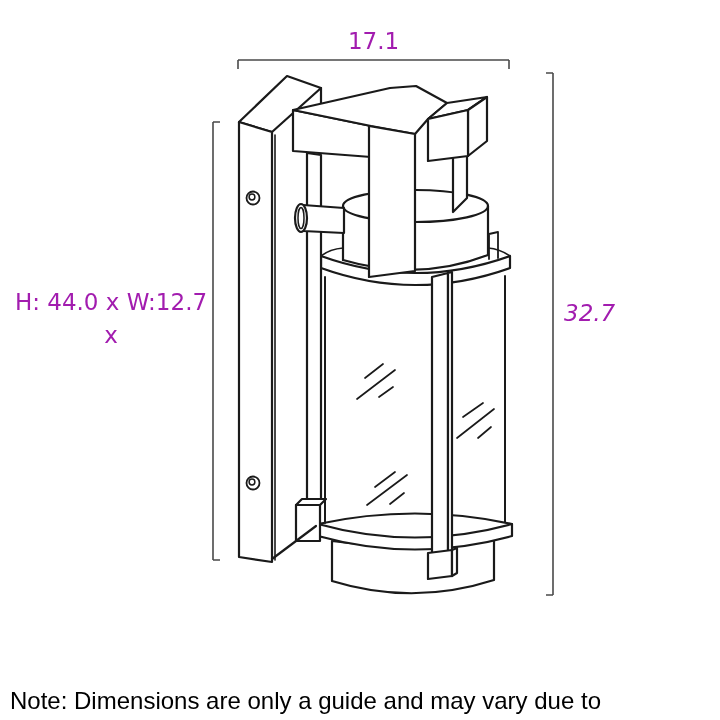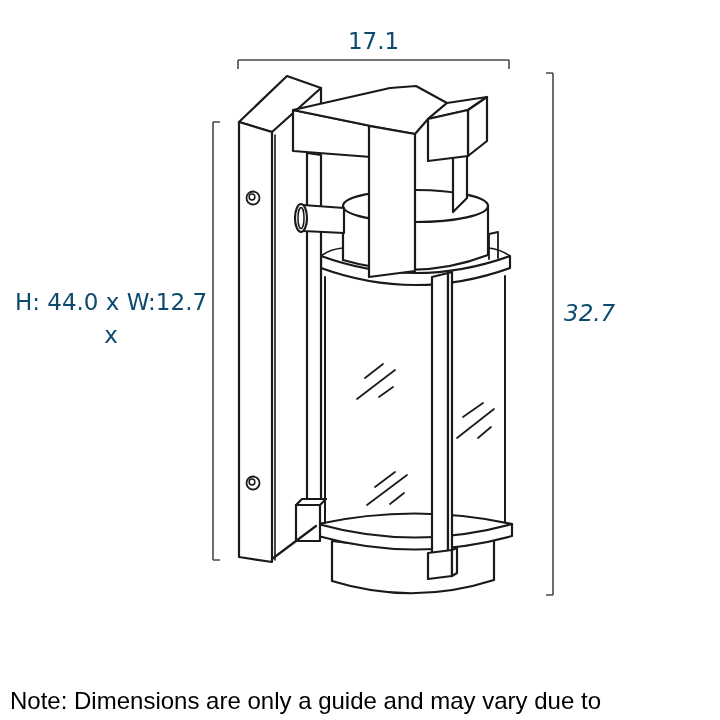--- a/index.html
+++ b/index.html
@@ -1,21 +1,21 @@
 <!DOCTYPE html>
 <html><head>
 <meta charset="utf-8">
 <style>
   html,body{margin:0;padding:0;background:#ffffff;}
   .stage{
     position:relative;width:720px;height:720px;background:#ffffff;overflow:hidden;
     font-family:"DejaVu Sans",sans-serif;color:#1c1c1c;
   }
   .stage svg{position:absolute;left:0;top:0;}
-  .dim-label{position:absolute;font-size:23px;line-height:1;color:#0c4a6e;white-space:nowrap;}
+  .dim-label{position:absolute;font-size:23px;line-height:1;color:#a21caf;white-space:nowrap;}
   .dim-top{left:238px;top:30px;width:271px;text-align:center;}
   .dim-right{left:564px;top:302px;font-style:italic;}
   .size-block-line{position:absolute;left:8px;width:206px;text-align:center;}
   .size-l1{top:291px;}
   .size-l2{top:324px;}
   .size-l3{top:358px;}
   .note{
     position:absolute;left:10px;top:687px;width:700px;
     font-family:"Liberation Sans",sans-serif;font-size:24px;line-height:1.15;color:#000;
   }

